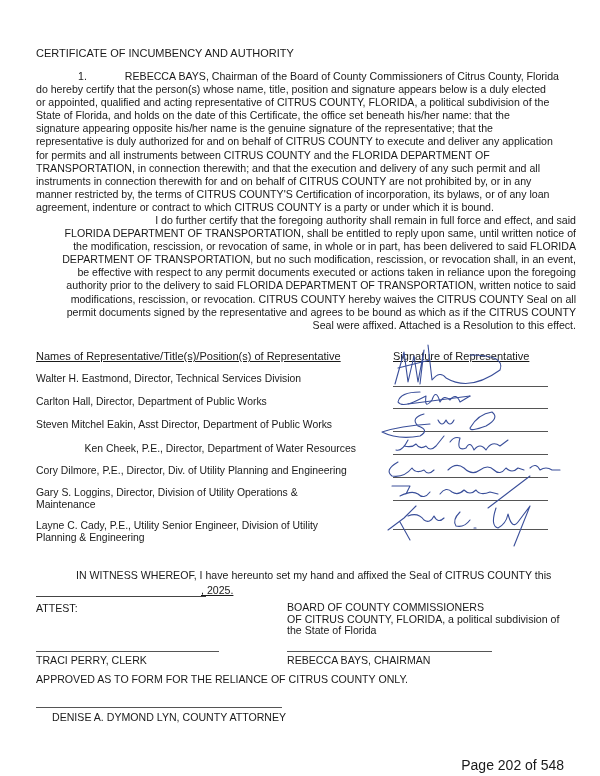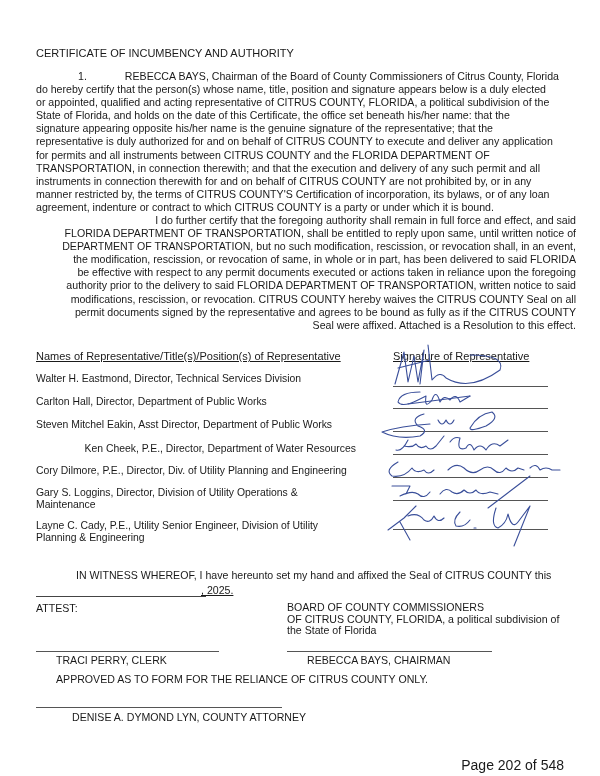--- a/index.html
+++ b/index.html
@@ -17,21 +17,21 @@
   .sig-head { left:393px; top:350px; text-decoration:underline; font-size:11px; }
   .rep { left:36px; font-size:10.4px; line-height:12px; width:320px; }
   .sig-line { left:393px; width:155px; height:0; border-top:1px solid #555; }
   .sig-svg { position:absolute; left:0; top:0; width:600px; height:776px; pointer-events:none; }
   .witness { left:76px; top:569px; }
   .date-line { left:36px; top:586px; width:170px; border-bottom:1px solid #444; height:10px; }
   .date-text { left:201px; top:584px; text-decoration:underline; }
   .attest { left:36px; top:602px; }
   .board { left:287px; top:602px; line-height:11.6px; }
   .line { height:0; border-top:1px solid #555; }
-  .footer-text { font-size:10.6px;margin-left:20px; }
+  .footer-text { font-size:10.6px; }
   .page-num { right:36px; top:757px; font-size:14px; }
 </style>
 </head>
 <body>
 
 <div>
 
   <div class="abs title">CERTIFICATE OF INCUMBENCY AND AUTHORITY</div>
 
   <div class="abs para p1">
@@ -44,26 +44,26 @@
     <div>for permits and all instruments between CITRUS COUNTY and the FLORIDA DEPARTMENT OF</div>
     <div>TRANSPORTATION, in connection therewith; and that the execution and delivery of any such permit and all</div>
     <div>instruments in connection therewith for and on behalf of CITRUS COUNTY are not prohibited by, or in any</div>
     <div>manner restricted by, the terms of CITRUS COUNTY'S Certification of incorporation, its bylaws, or of any loan</div>
     <div>agreement, indenture or contract to which CITRUS COUNTY is a party or under which it is bound.</div>
   </div>
 
   <div class="abs para p2">
     <div><span class="indent2"></span><span>I do further certify that the foregoing authority shall remain in full force and effect, and said</span></div>
     <div>FLORIDA DEPARTMENT OF TRANSPORTATION, shall be entitled to reply upon same, until written notice of</div>
+    <div>the modification, rescission, or revocation of same, in whole or in part, has been delivered to said FLORIDA</div>
     <div>DEPARTMENT OF TRANSPORTATION, but no such modification, rescission, or revocation shall, in an event,</div>
-    <div>the modification, rescission, or revocation of same, in whole or in part, has been delivered to said FLORIDA</div>
     <div>be effective with respect to any permit documents executed or actions taken in reliance upon the foregoing</div>
     <div>authority prior to the delivery to said FLORIDA DEPARTMENT OF TRANSPORTATION, written notice to said</div>
     <div>modifications, rescission, or revocation.  CITRUS COUNTY hereby waives the CITRUS COUNTY Seal on all</div>
-    <div>permit documents signed by the representative and agrees to be bound as fully as if the CITRUS COUNTY</div>
+    <div>permit documents signed by the representative and agrees to be bound as which as if the CITRUS COUNTY</div>
     <div>Seal were affixed.  Attached is a Resolution to this effect.</div>
   </div>
 
   <div class="abs col-head">Names of Representative/Title(s)/Position(s) of Representative</div>
   <div class="abs sig-head">Signature of Representative</div>
 
   <div class="abs rep" style="top:373px;">
     <div>Walter H. Eastmond, Director, Technical Services Division</div>
   </div>
   <div class="abs rep" style="top:396px;">

